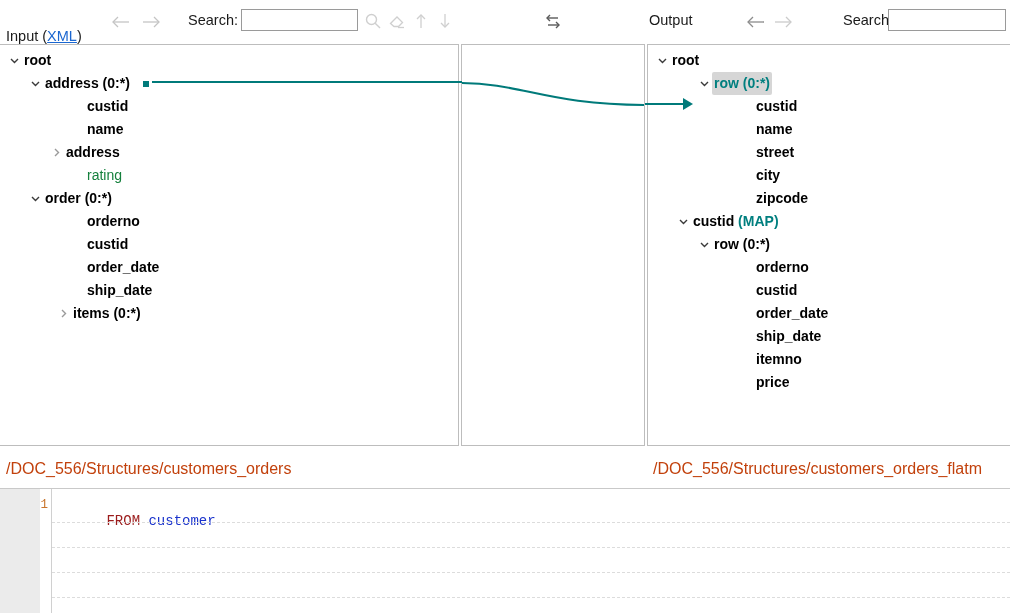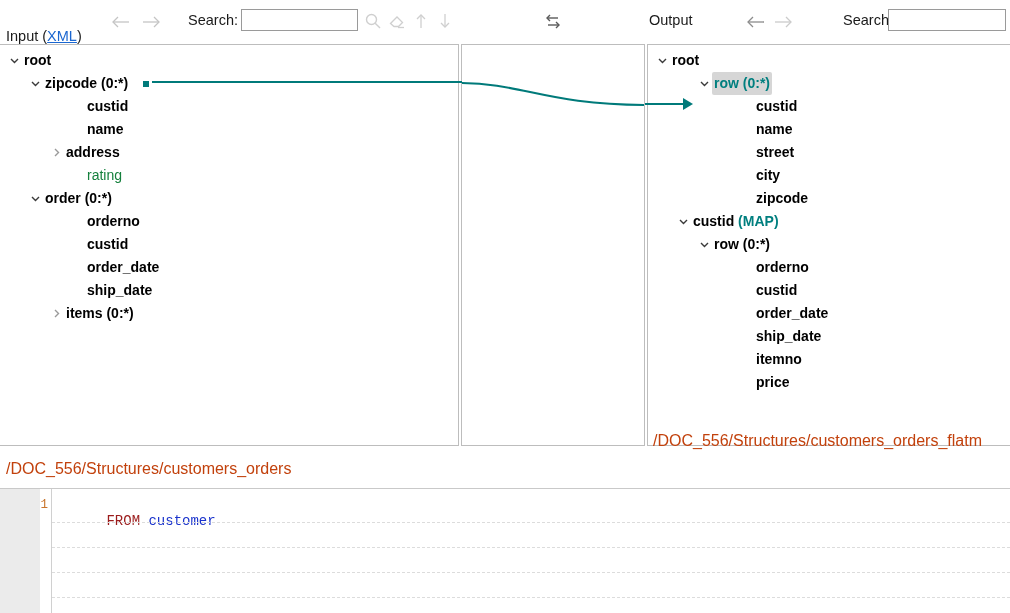--- a/index.html
+++ b/index.html
@@ -183,21 +183,21 @@
             </svg>
           </span>
           <span class="node-label">root</span>
         </div>
         <div class="node" style="padding-left: 27px;">
           <span class="chev">
             <svg width="11" height="11" viewBox="0 0 11 11">
               <path d="M2 4 L5.5 7.5 L9 4" stroke="#3a3a3a" stroke-width="1.4" fill="none"></path>
             </svg>
           </span>
-          <span class="node-label">zipcode (0:*)</span>
+          <span class="node-label">address (0:*)</span>
           <span class="anchor" style="left: 143px; top: 9px;"></span>
         </div>
         <div class="node" style="padding-left: 69px;">
           <span class="chev"></span>
           <span class="node-label">custid</span>
         </div>
         <div class="node" style="padding-left: 69px;">
           <span class="chev"></span>
           <span class="node-label">name</span>
         </div>
@@ -230,21 +230,21 @@
           <span class="node-label">custid</span>
         </div>
         <div class="node" style="padding-left: 69px;">
           <span class="chev"></span>
           <span class="node-label">order_date</span>
         </div>
         <div class="node" style="padding-left: 69px;">
           <span class="chev"></span>
           <span class="node-label">ship_date</span>
         </div>
-        <div class="node" style="padding-left: 48px;">
+        <div class="node" style="padding-left: 48px; margin-left: 7px;">
           <span class="chev">
             <svg width="11" height="11" viewBox="0 0 11 11">
               <path d="M4 2 L7.5 5.5 L4 9" stroke="#9a9a9a" stroke-width="1.4" fill="none"></path>
             </svg>
           </span>
           <span class="node-label">items (0:*)</span>
         </div>
       </div>
   </div>
 
@@ -337,21 +337,21 @@
 
   <svg class="connector" style="left:152px; top:44px;" width="310" height="60">
     <path d="M0 38 H310" stroke="#007a7a" stroke-width="2" fill="none"></path>
   </svg>
   <svg class="connector" style="left:645px; top:44px;" width="56" height="80">
     <path d="M0 60 H44" stroke="#007a7a" stroke-width="2" fill="none"></path>
     <path d="M38 54 L48 60 L38 66 Z" fill="#007a7a"></path>
   </svg>
 
   <a class="doc-link" style="left:6px; top:460px;">/DOC_556/Structures/customers_orders</a>
-  <a class="doc-link" style="left:653px; top:432px;">/DOC_556/Structures/customers_orders_flatm</a>
+  <a class="doc-link" style="left:653px; top:460px;">/DOC_556/Structures/customers_orders_flatm</a>
 
   <div class="hsep" style="top:488px;"></div>
 
   <div class="editor">
     <div class="gutter"></div>
     <div class="gutter-sep"></div>
     <div class="lineno">1</div>
     <div class="code-line">
       <span class="kw">FROM</span><span> </span><span class="ident">customer</span>
     </div>

